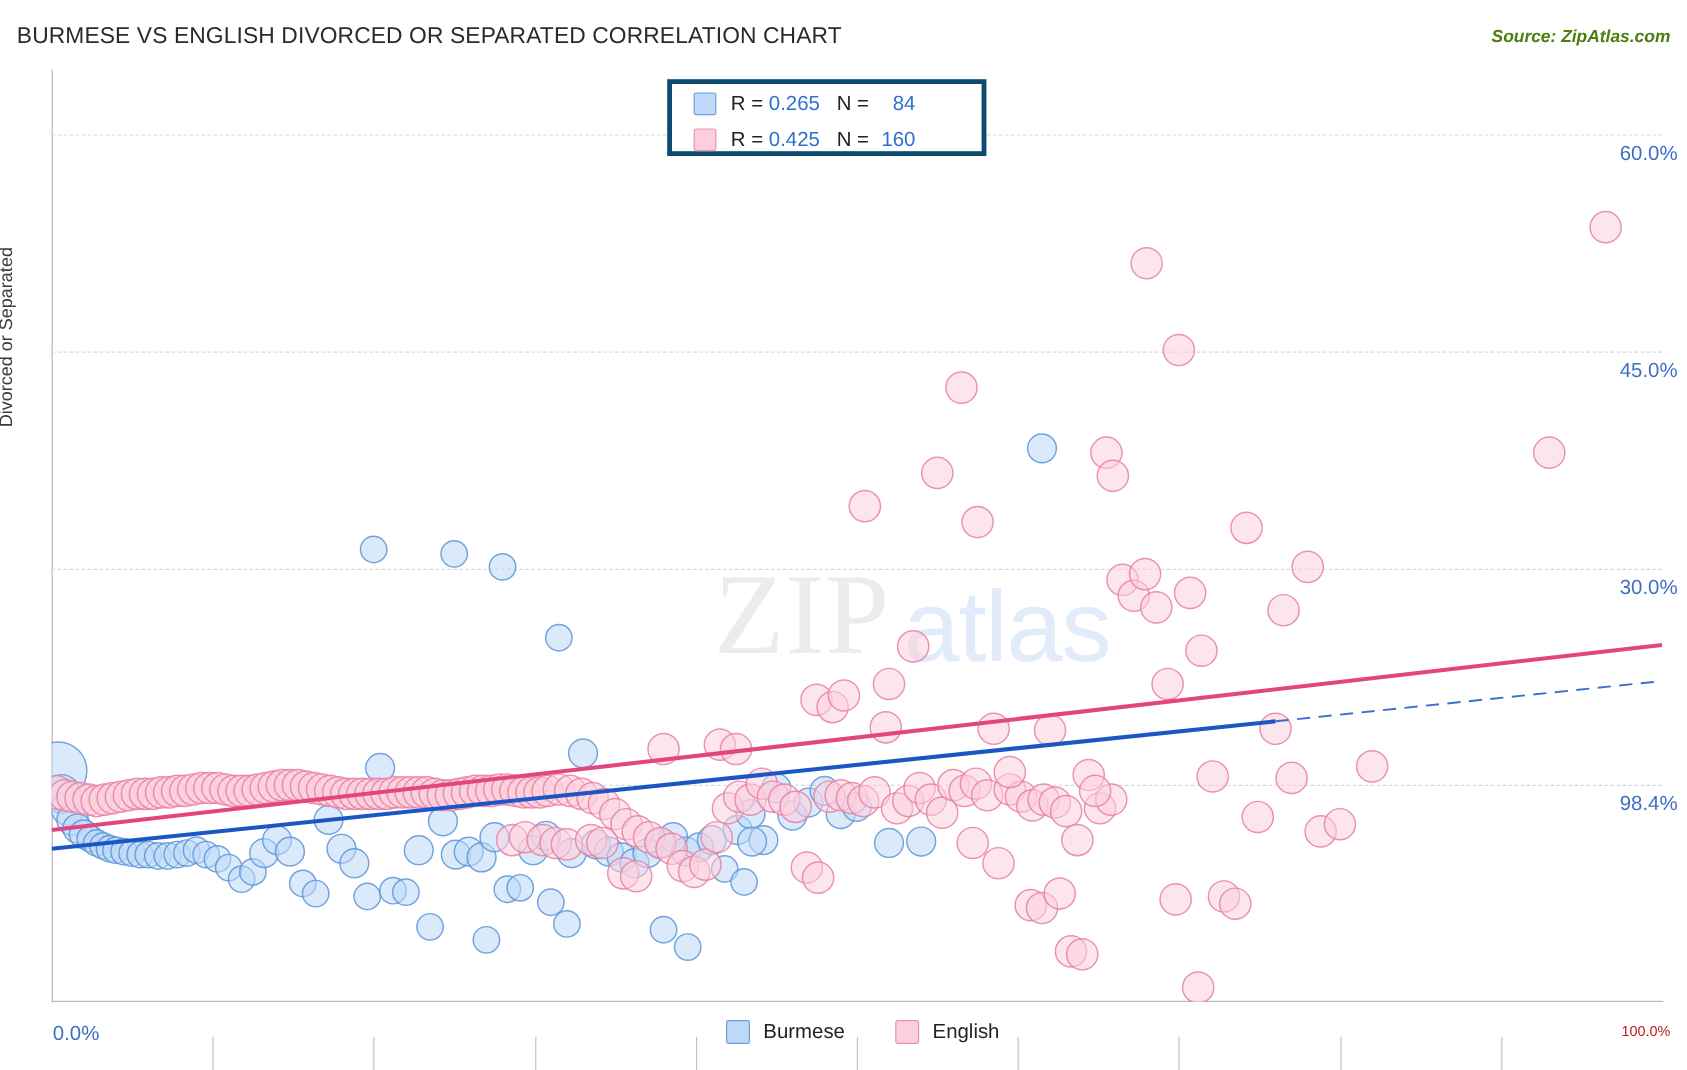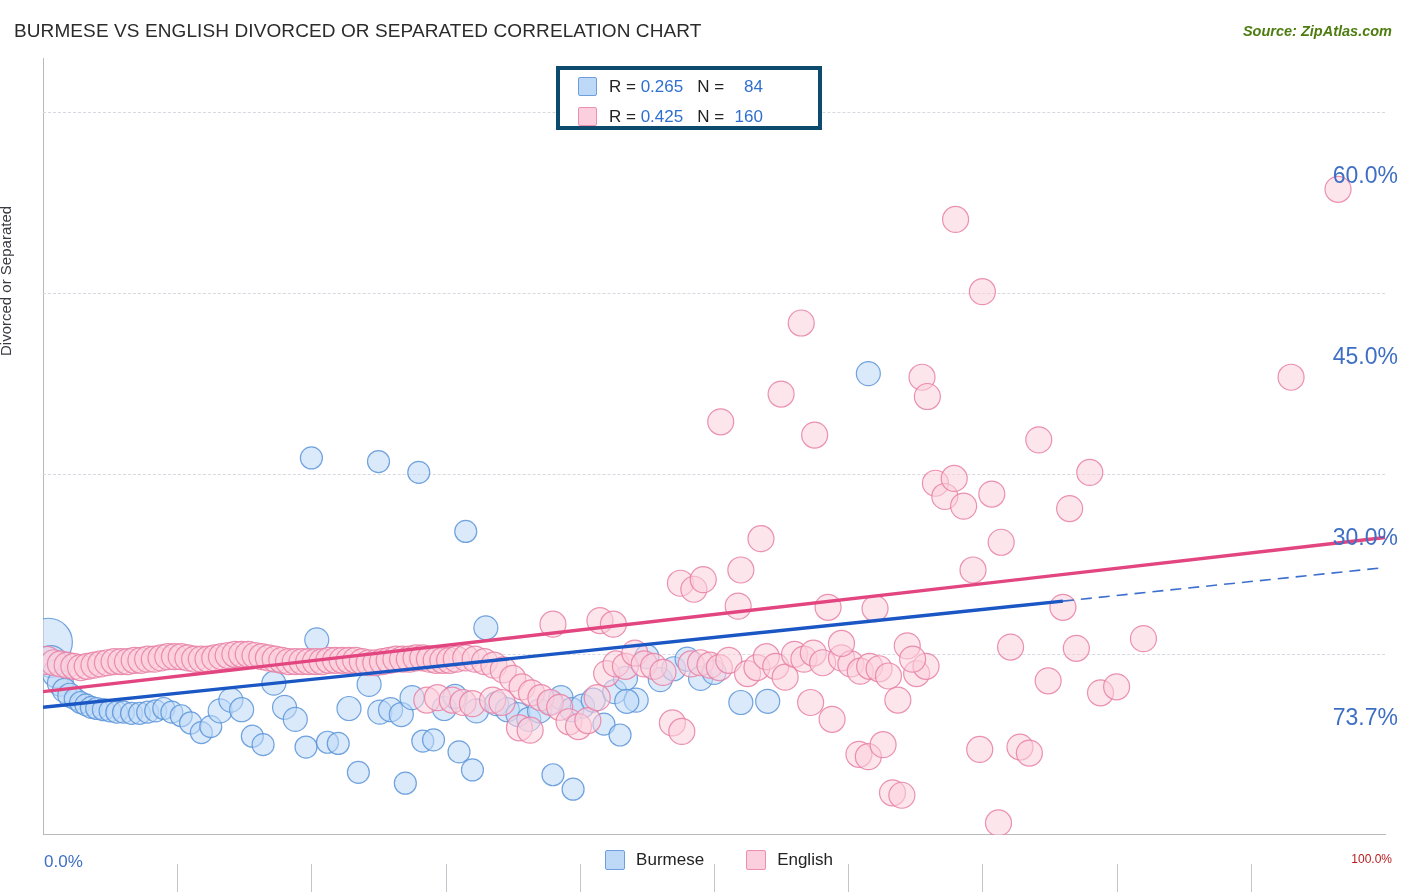--- a/index.html
+++ b/index.html
@@ -62,24 +62,23 @@
   .xtick {
     position: absolute;
     width: 1px;
     background: #c4c4ca;
     top: 806px;
     height: 28px;
   }
   .ylabel-txt {
     position: absolute;
     right: 8px;
-    font-size: 23px;
+    font-size: 17px;
     color: #3f6fc4;
     white-space: nowrap;
-    margin-top: 44px;
   }
   #y-axis-title {
     position: absolute;
     left: -3px;
     top: 356px;
     width: 220px;
     font-size: 15px;
     color: #3a3a40;
     transform: rotate(-90deg);
     transform-origin: left top;
@@ -197,20 +196,24 @@
         <div class="xtick" style="left: 268.4px;"></div>
         <div class="xtick" style="left: 402.6px;"></div>
         <div class="xtick" style="left: 536.8px;"></div>
         <div class="xtick" style="left: 671px;"></div>
         <div class="xtick" style="left: 805.2px;"></div>
         <div class="xtick" style="left: 939.4px;"></div>
         <div class="xtick" style="left: 1073.6px;"></div>
         <div class="xtick" style="left: 1207.8px;"></div>
       </div>
 
+    <div id="watermark">
+      <span class="wm-zip">ZIP</span>
+      <span class="wm-atlas">atlas</span>
+    </div>
 
     <svg id="scatter-canvas" viewBox="0 0 1342 777" preserveAspectRatio="none">
         <g>
           <circle cx="5.37" cy="584.26" r="24" fill="#bed8f7" fill-opacity="0.55" stroke="#5b94d8" stroke-width="1.2" stroke-opacity="0.85"></circle>
           <circle cx="8.05" cy="603.53" r="16" fill="#bed8f7" fill-opacity="0.55" stroke="#5b94d8" stroke-width="1.2" stroke-opacity="0.85"></circle>
           <circle cx="13.42" cy="615.58" r="14" fill="#bed8f7" fill-opacity="0.55" stroke="#5b94d8" stroke-width="1.2" stroke-opacity="0.85"></circle>
           <circle cx="17.45" cy="625.21" r="13" fill="#bed8f7" fill-opacity="0.55" stroke="#5b94d8" stroke-width="1.2" stroke-opacity="0.85"></circle>
           <circle cx="21.47" cy="632.44" r="12" fill="#bed8f7" fill-opacity="0.55" stroke="#5b94d8" stroke-width="1.2" stroke-opacity="0.85"></circle>
           <circle cx="26.84" cy="637.26" r="12" fill="#bed8f7" fill-opacity="0.55" stroke="#5b94d8" stroke-width="1.2" stroke-opacity="0.85"></circle>
           <circle cx="32.21" cy="640.87" r="11" fill="#bed8f7" fill-opacity="0.55" stroke="#5b94d8" stroke-width="1.2" stroke-opacity="0.85"></circle>
@@ -464,21 +467,21 @@
           <circle cx="1248.06" cy="319.23" r="13" fill="#fbcfdd" fill-opacity="0.55" stroke="#e87fa5" stroke-width="1.2" stroke-opacity="0.85"></circle>
           <circle cx="1295.03" cy="131.31" r="13" fill="#fbcfdd" fill-opacity="0.55" stroke="#e87fa5" stroke-width="1.2" stroke-opacity="0.85"></circle>
         </g>
         <line x1="0" y1="649.306976744186" x2="1019.92" y2="543.1049302325581" stroke="#1a56c4" stroke-width="3.4" stroke-linecap="butt"></line>
         <line x1="1019.92" y1="543.1049302325581" x2="1342" y2="509.5674418604651" stroke="#1a56c4" stroke-width="1.6" stroke-dasharray="11 7" stroke-opacity="0.85"></line>
         <line x1="0" y1="633.646511627907" x2="1342" y2="479.4511627906977" stroke="#e2457f" stroke-width="3.4" stroke-linecap="butt"></line>
       </svg>
   </div>
 
   <div id="ylabels">
-      <div class="ylabel-txt" style="top: 660.302px;">73.7%</div>
+      <div class="ylabel-txt" style="top: 660.302px;">98.4%</div>
       <div class="ylabel-txt" style="top: 479.605px;">30.0%</div>
       <div class="ylabel-txt" style="top: 298.907px;">45.0%</div>
       <div class="ylabel-txt" style="top: 118.209px;">60.0%</div>
     </div>
 
   <div id="x-label-min">0.0%</div>
   <div id="x-label-max">100.0%</div>
 
   <div id="stats-legend">
     <div class="stat-row">

